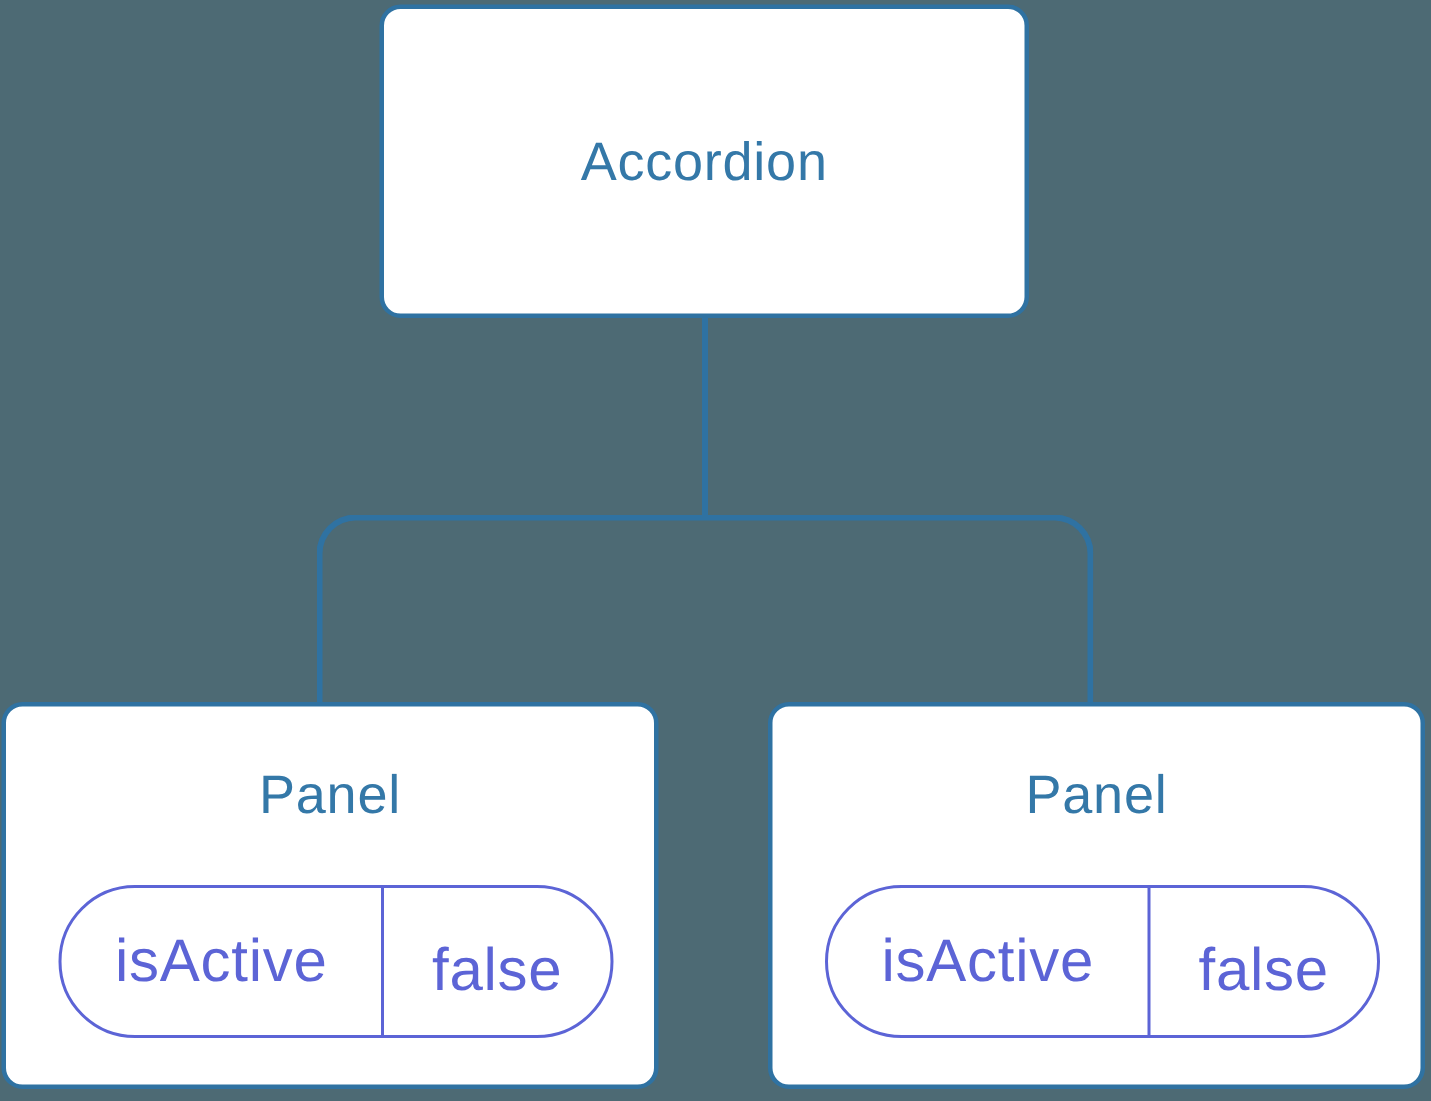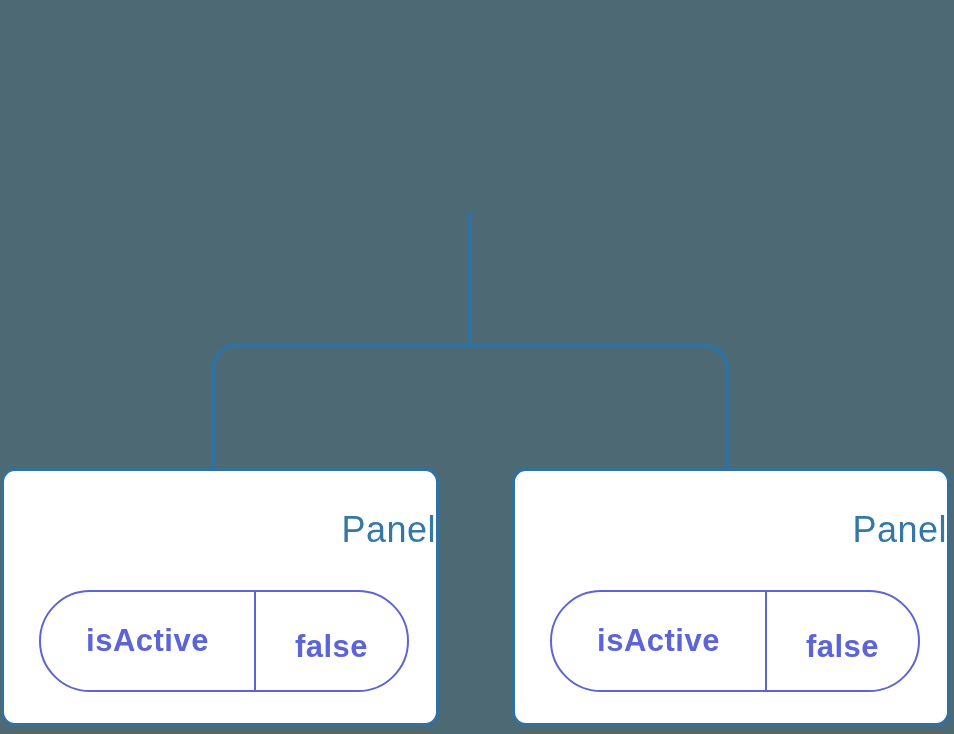--- a/index.html
+++ b/index.html
@@ -64,21 +64,21 @@
     width: 438px; height: 258px;
     top: 468px;
   }
   .node-panel.left  { left: 1px;   }
   .node-panel.right { left: 512px; }
 
   .panel-title {
     position: absolute;
     left: 0; top: 38px;
     width: 100%;
-    text-align: right;
+    text-align: center;
     color: var(--node-text);
     font-size: 36px;
     font-weight: 500;
     letter-spacing: 0.5px;
   }
 
   .state-pill {
     position: absolute;
     left: 35px; top: 119px;
     width: 370px; height: 102px;
@@ -97,30 +97,33 @@
   }
   .state-value {
     flex: 1 1 auto;
     display: flex;
     align-items: center;
     justify-content: center;
     margin-top: 12px;
   }
   .state-text {
     color: var(--purple);
-    font-size: 31px;
-    font-weight: 700;
+    font-size: 40px;
+    font-weight: 400;
     letter-spacing: 0.5px;
   }
 </style>
 </head>
 <body>
 
 <div class="stage">
 
+  <div class="node node-root">
+    <span class="node-label">Accordion</span>
+  </div>
 
   <div class="trunk"></div>
   <div class="bracket"></div>
 
   <div class="node node-panel left">
     <div class="panel-title">Panel</div>
     <div class="state-pill">
       <div class="state-key">
         <span class="state-text">isActive</span>
       </div>

